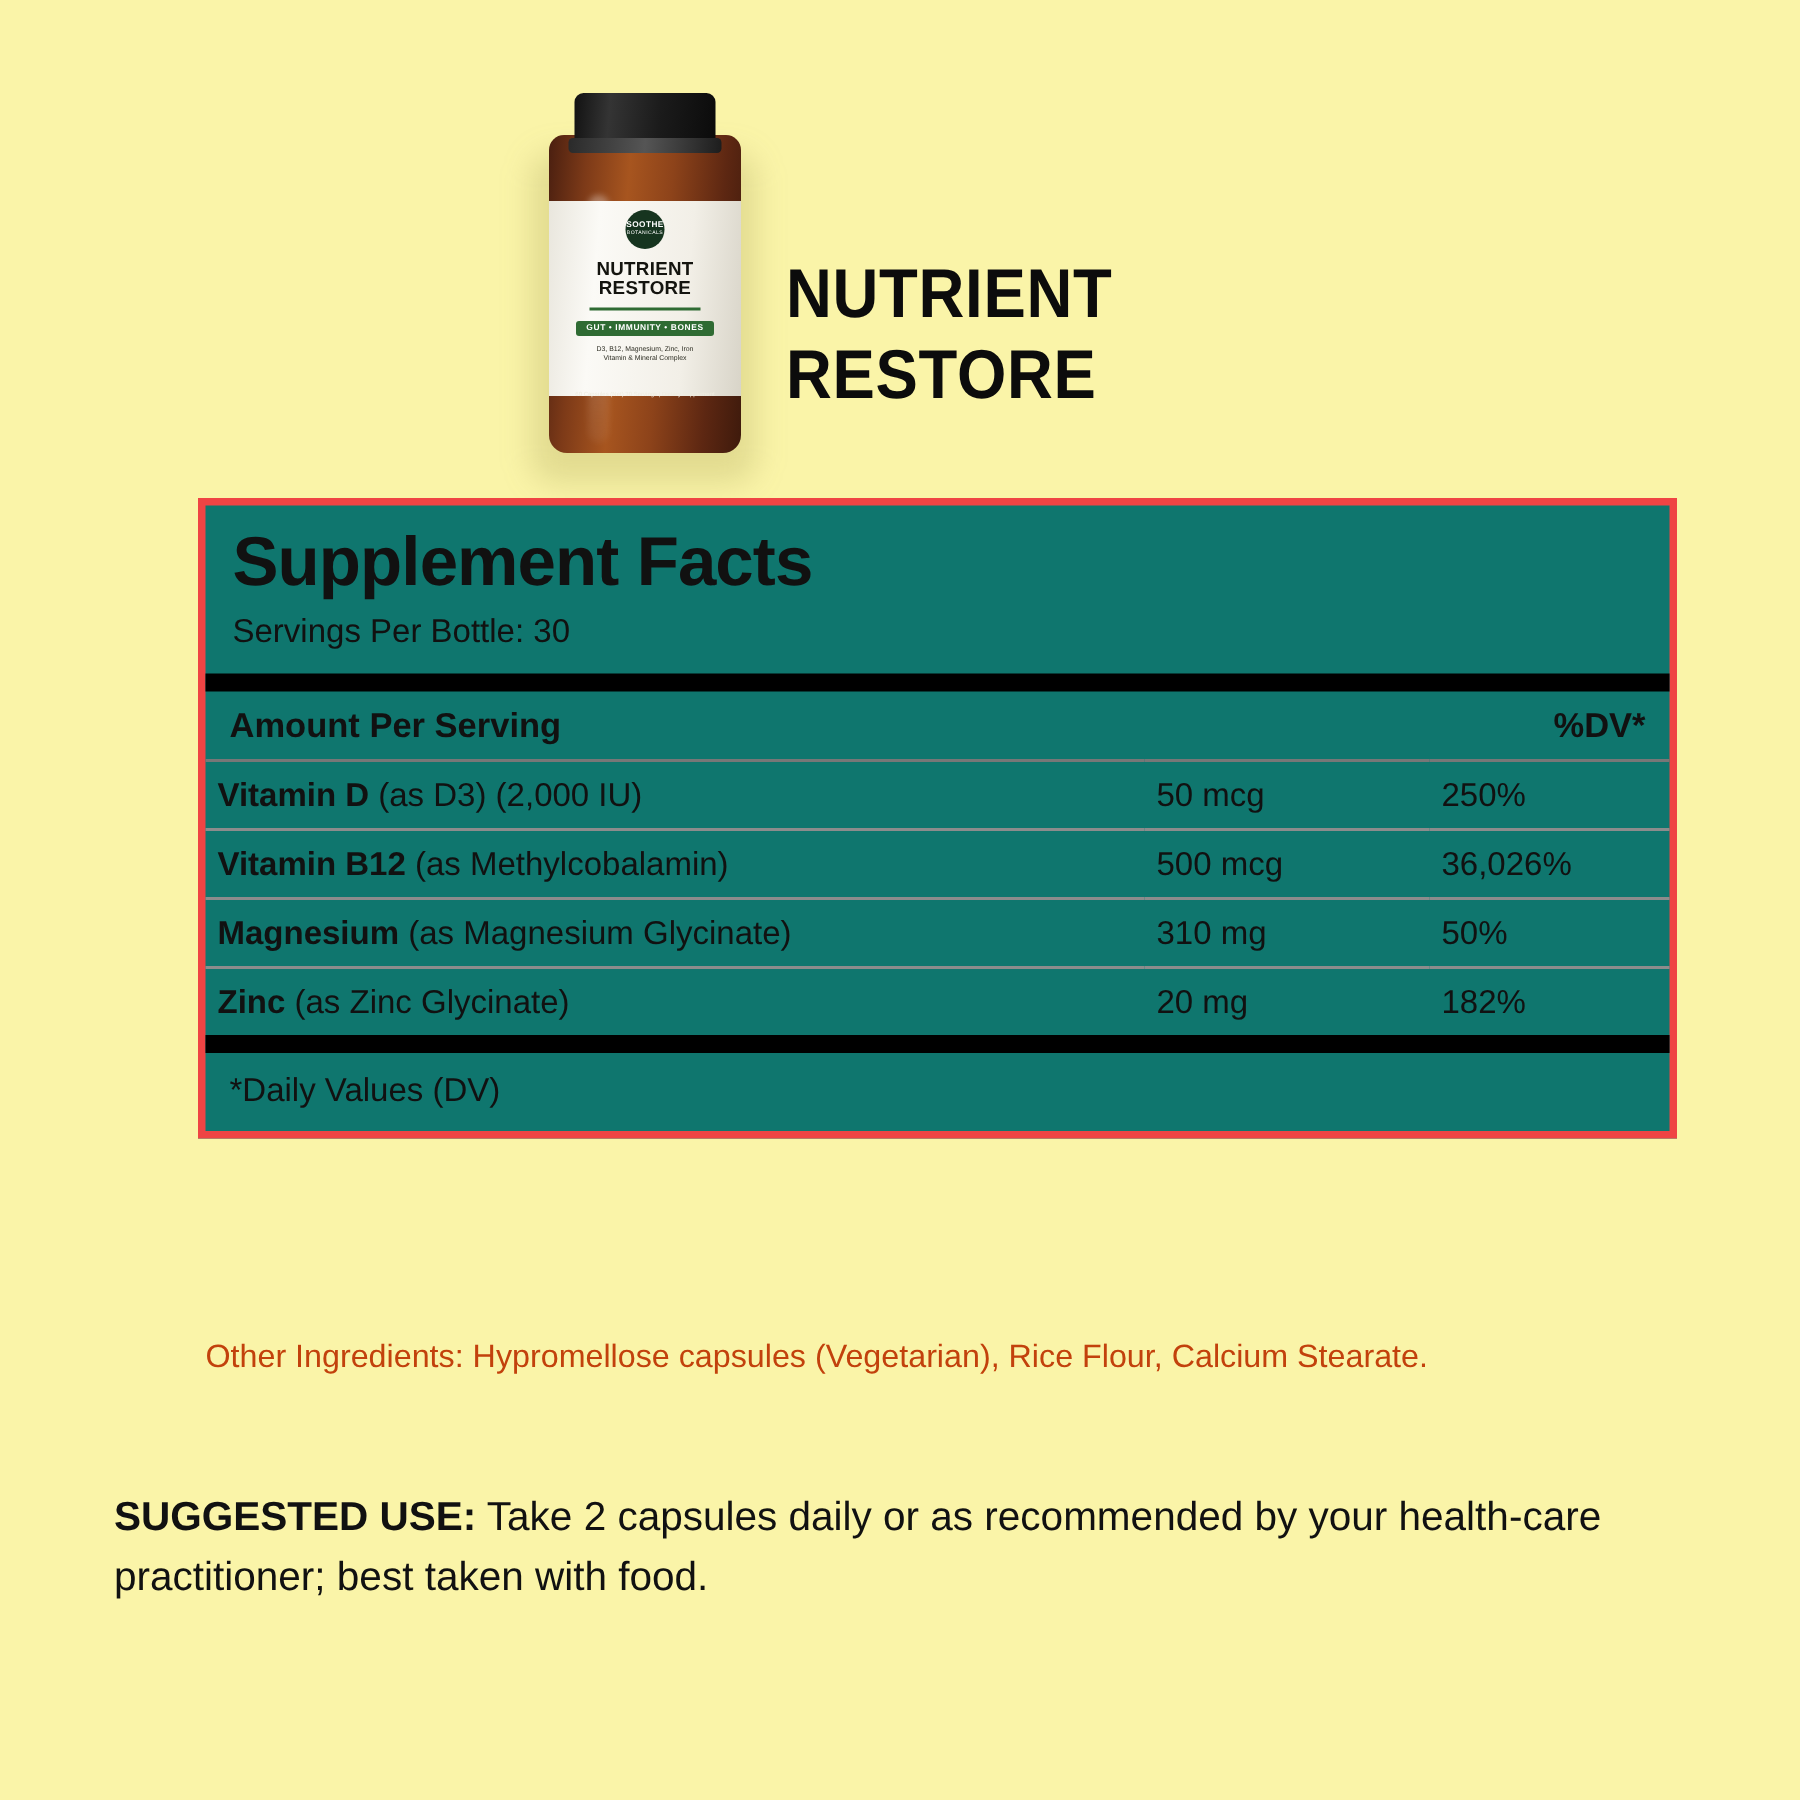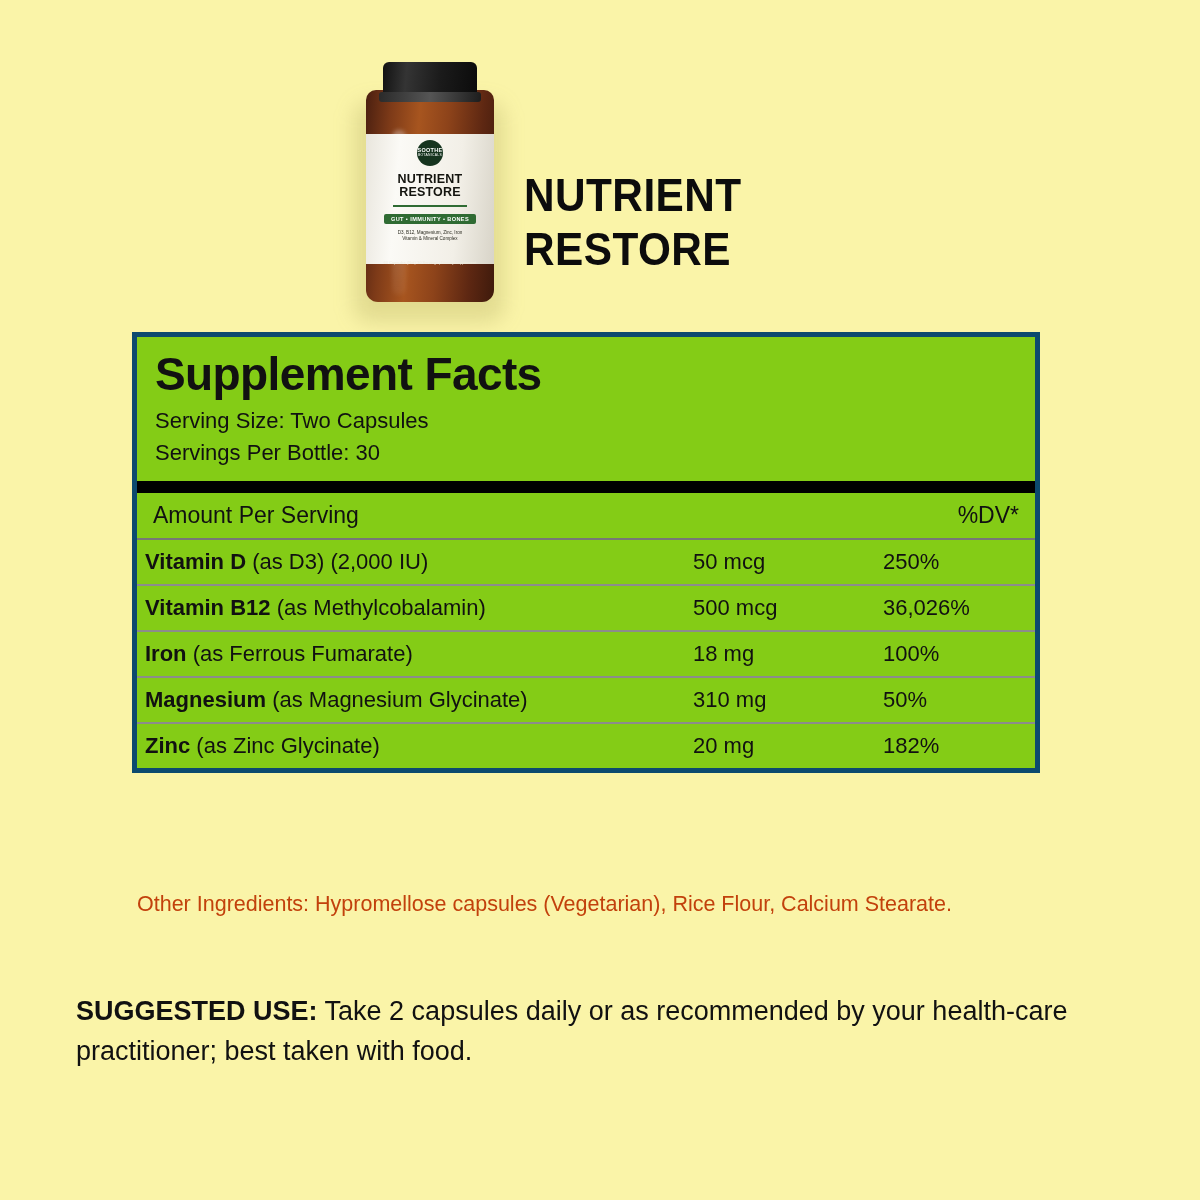--- a/index.html
+++ b/index.html
@@ -160,23 +160,23 @@
     font-family: "Liberation Sans", sans-serif;
     transform: scaleX(0.92);
     transform-origin: left center;
   }
 
   
   .facts {
     position: absolute;
     left: 132px;
     top: 332px;
-    width: 908px;
-    background: #84cc16;
-    border: 5px solid #0c4a6e;
+    width: 986px;
+    background: #0f766e;
+    border: 5px solid #ef4444;
   }
   .facts-head {
     padding: 14px 18px 12px 18px;
     border-bottom: 12px solid #000000;
   }
   .facts-title {
     font-size: 46px;
     font-weight: bold;
     letter-spacing: -0.6px;
     line-height: 1.0;
@@ -192,21 +192,21 @@
     border-collapse: collapse;
     font-size: 22px;
   }
   table.nutrients td, table.nutrients th {
     padding: 9px 8px 9px 8px;
     text-align: left;
     vertical-align: middle;
   }
   table.nutrients tr.header-row th {
     font-size: 23px;
-    font-weight: normal;
+    font-weight: bold;
     border-bottom: 2px solid #777;
     padding-left: 16px;
     padding-right: 16px;
   }
   table.nutrients tr.header-row th.dv { text-align: right; }
   table.nutrients tr.item td { border-bottom: 2px solid #8c8c8c; }
   table.nutrients tr.item:last-child td { border-bottom: none; }
   td.name { padding-left: 16px; font-size: 22px; }
   td.name b { font-weight: bold; }
   td.amount { text-align: right; width: 190px; white-space: nowrap; }
@@ -272,21 +272,20 @@
     <div class="label-foot">60 Capsules (Net) 30 Servings | Dietary Supplement</div>
   </div>
 
   <div class="product-title">NUTRIENT RESTORE</div>
 </div>
 
 <div class="facts">
 
   <div class="facts-head">
     <div class="facts-title">Supplement Facts</div>
-    <div class="facts-serving">Serving Size: Two Capsules</div>
     <div class="facts-serving">Servings Per Bottle: 30</div>
   </div>
 
   <table class="nutrients">
     <tbody>
       <tr class="header-row">
         <th colspan="2">Amount Per Serving</th>
         <th class="dv">%DV*</th>
       </tr>
 
@@ -295,39 +294,35 @@
         <td class="amount">50 mcg</td>
         <td class="dv">250%</td>
       </tr>
 
       <tr class="item">
         <td class="name"><b>Vitamin B12</b><span> (as Methylcobalamin)</span></td>
         <td class="amount">500 mcg</td>
         <td class="dv">36,026%</td>
       </tr>
 
-      <tr class="item">
-        <td class="name"><b>Iron</b><span> (as Ferrous Fumarate)</span></td>
-        <td class="amount">18 mg</td>
-        <td class="dv">100%</td>
-      </tr>
 
       <tr class="item">
         <td class="name"><b>Magnesium</b><span> (as Magnesium Glycinate)</span></td>
         <td class="amount">310 mg</td>
         <td class="dv">50%</td>
       </tr>
 
       <tr class="item">
         <td class="name"><b>Zinc</b><span> (as Zinc Glycinate)</span></td>
         <td class="amount">20 mg</td>
         <td class="dv">182%</td>
       </tr>
     </tbody>
   </table>
 
+  <div class="facts-foot">*Daily Values (DV)</div>
 </div>
 
 <div class="other-ing">Other Ingredients: Hypromellose capsules (Vegetarian), Rice Flour, Calcium Stearate.</div>
 
 <div class="suggested">
   <b>SUGGESTED USE:</b><span> Take 2 capsules daily or as recommended by your health-care practitioner; best taken with food.</span>
 </div>
 
 </body></html>

